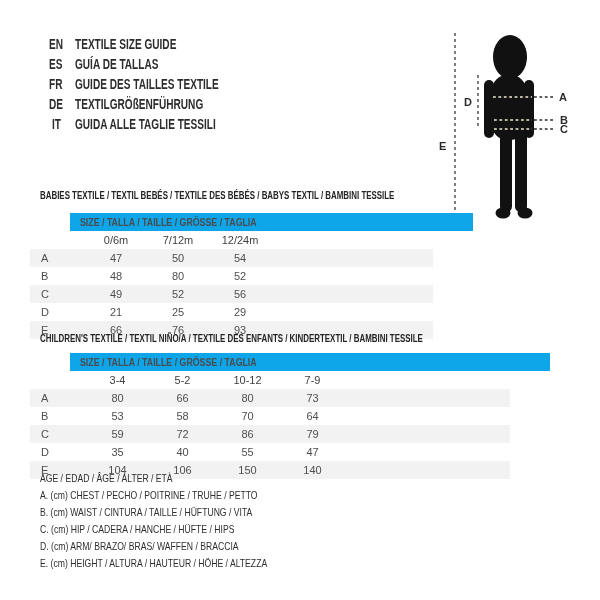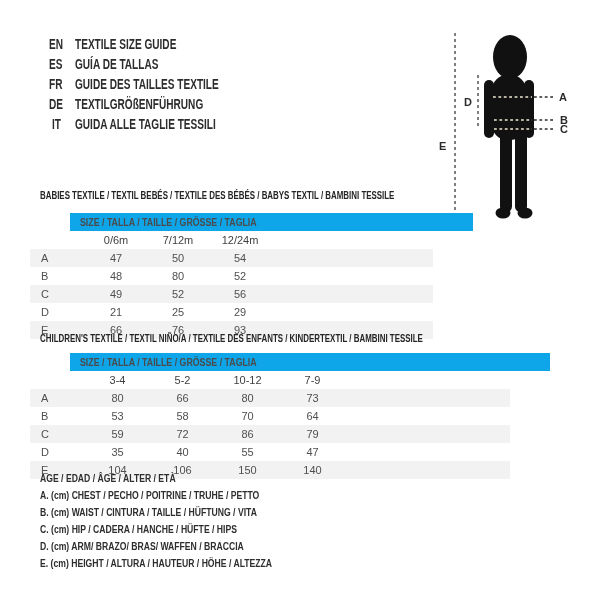--- a/index.html
+++ b/index.html
@@ -38,21 +38,21 @@
   .trow{display:flex;height:18px;line-height:18px;font-size:11px;color:#4f4f4f;}
   .trow.hdr{color:#3f3f3f;}
   .stripe{background:#f2f2f2;}
   .cell{flex:0 0 auto;text-align:center;}
   .cell.lbl{width:55px;text-align:left;padding-left:11px;box-sizing:border-box;}
   .babies .cell.val{width:62px;}
   .children .cell.val{width:65px;}
 
   
   .legend{position:absolute;left:40px;top:470px;}
-  .legend-line{height:17px;line-height:17px;font-size:11.5px;font-weight:700;color:#2e2e2e;}
+  .legend-line{height:17px;line-height:17px;font-size:11.5px;font-weight:400;color:#2e2e2e;}
 </style>
 </head>
 <body>
 
 <div class="canvas">
 
   <div class="lang-list">
     <div class="lang-row">
       <span class="lang-code"><span class="cond">EN</span></span>
       <span><span class="cond">TEXTILE SIZE GUIDE</span></span>

